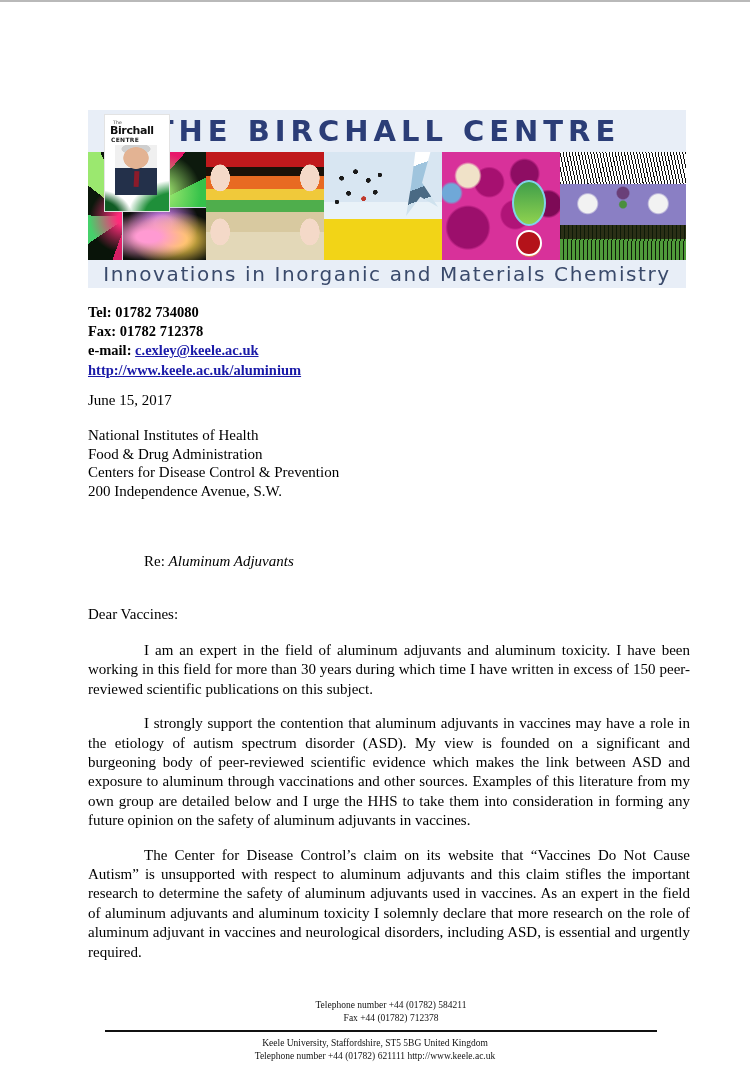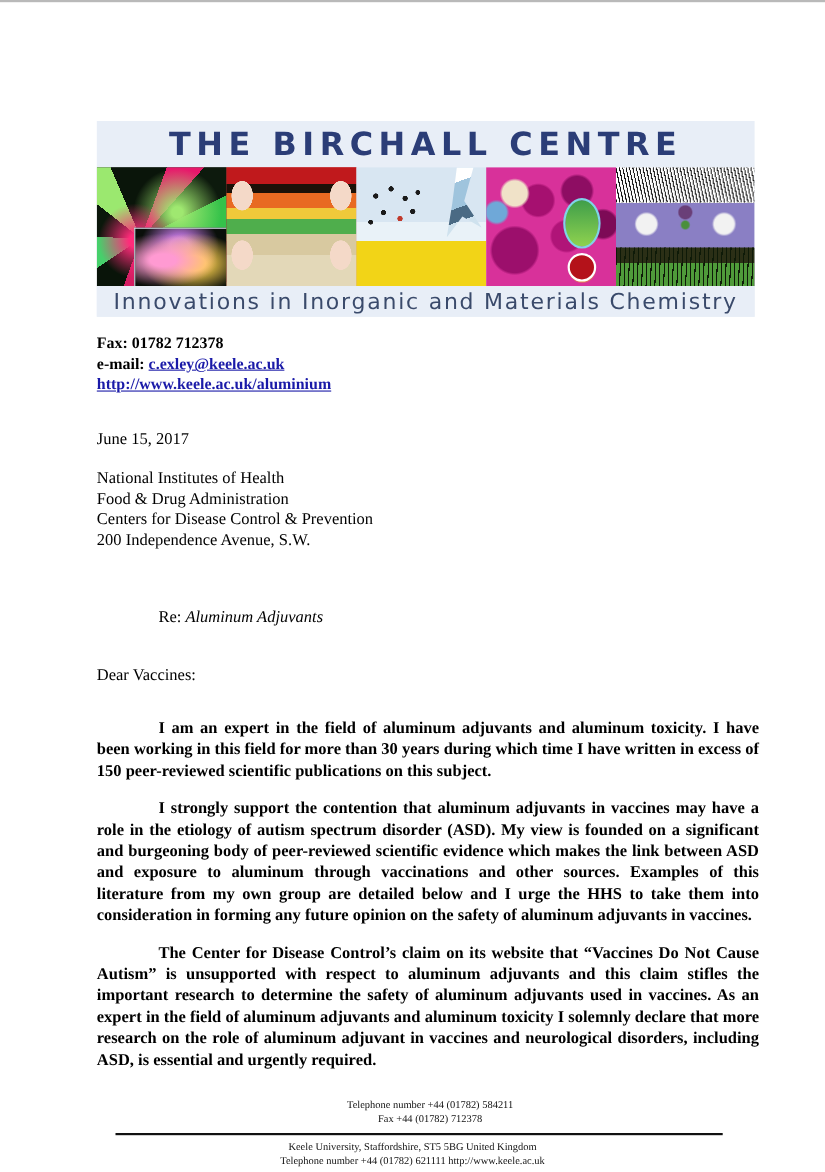--- a/index.html
+++ b/index.html
@@ -264,23 +264,22 @@
   .body-text {
     position: absolute;
     left: 88px;
     top: 641px;
     width: 602px;
     font-size: 15px;
     line-height: 19.4px;
     text-align: justify;
   }
   .body-text p {
-    margin: 12px 0 15px 0;
+    margin: 0 0 15px 0;
     text-indent: 56px;
-    font-weight: bold;
   }
   .body-text p:last-child { margin-bottom: 0; }
 
   
   .footer-top {
     position: absolute;
     left: 0; right: 0;
     top: 999px;
     text-align: center;
     font-size: 9.5px;
@@ -330,25 +329,34 @@
         <div class="ring"></div>
         <div class="red-dot"></div>
       </div>
       <div class="panel p5">
         <div class="scratch"></div>
         <div class="neuron"></div>
         <div class="grass"></div>
       </div>
     </div>
 
+    <div class="logo-card">
+      <div class="swoosh"></div>
+      <div class="lg-the">The</div>
+      <div class="lg-birchall">Birchall</div>
+      <div class="lg-centre">CENTRE</div>
+      <div class="portrait"></div>
+      <div class="tie"></div>
+    </div>
 
     <div class="banner-tagline">Innovations in Inorganic and Materials Chemistry</div>
   </div>
 
   <div class="contact">
+    <div>Tel: 01782 734080</div>
     <div>Fax: 01782 712378</div>
     <div><span>e-mail: </span><span class="link">c.exley@keele.ac.uk</span></div>
     <div class="link">http://www.keele.ac.uk/aluminium</div>
   </div>
 
   <div class="date">June 15, 2017</div>
 
   <div class="addr">
     <div>National Institutes of Health</div>
     <div>Food &amp; Drug Administration</div>

